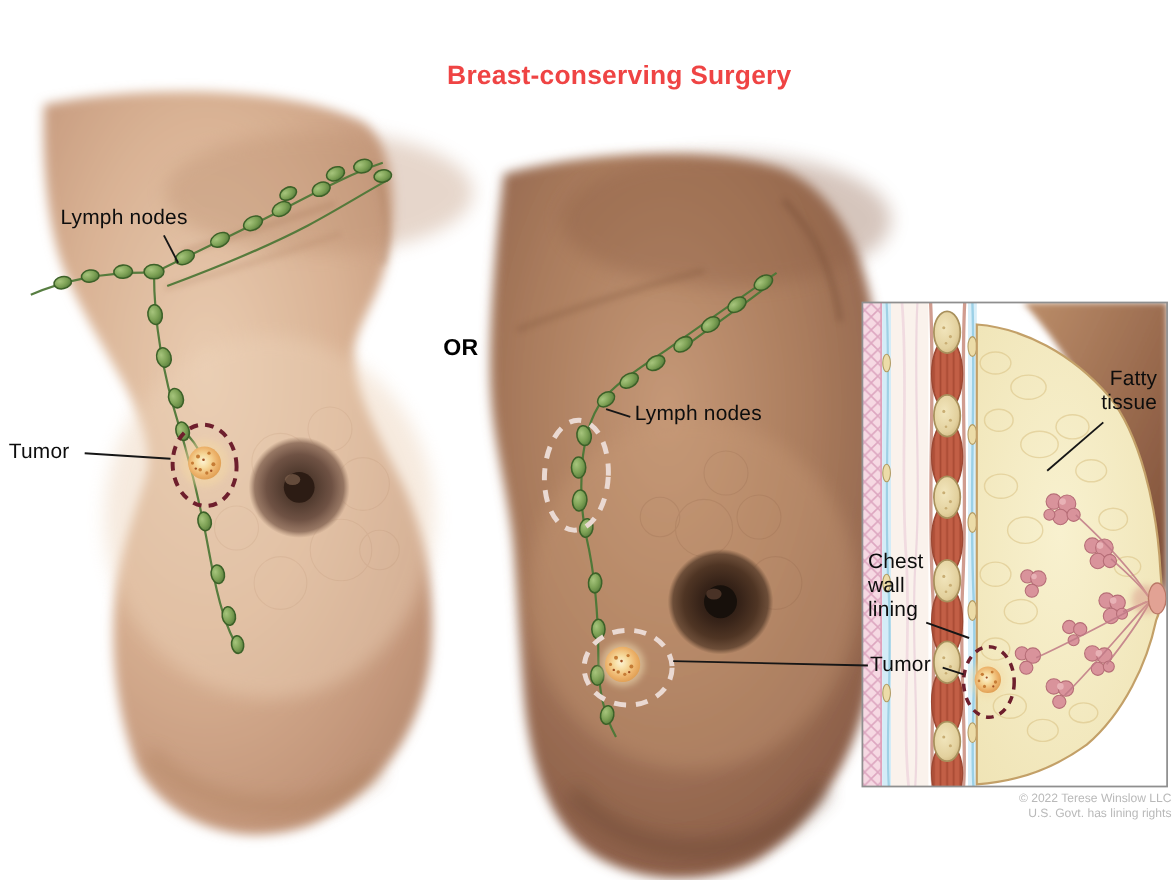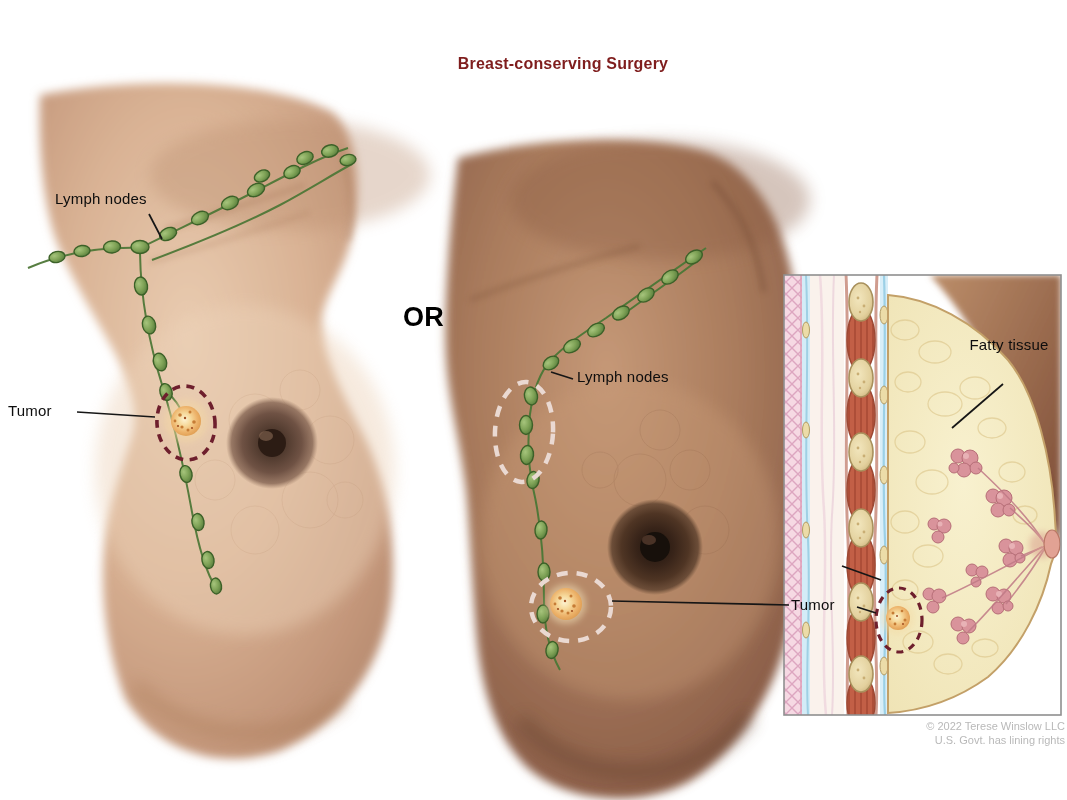--- a/index.html
+++ b/index.html
@@ -1,24 +1,24 @@
 <!DOCTYPE html>
 <html><head>
 <meta charset="utf-8">
 <style>
   * { margin:0; padding:0; box-sizing:border-box; }
   html,body { background:#ffffff; }
   body { font-family:"Liberation Sans", sans-serif; }
   .stage { position:relative; width:1067px; height:800px; background:#fff; overflow:hidden; }
   .stage > svg { position:absolute; left:0; top:0; }
   .title { position:absolute; top:55px; left:563px; transform:translateX(-50%);
-           font-size:16px; font-weight:bold; color:#7f1d1d; white-space:nowrap; letter-spacing:0.2px; }
-  .lbl { position:absolute; font-size:15px; color:#0d0d0d; letter-spacing:0.2px; line-height:22px; }
-  .or  { font-weight:bold; font-size:27px; color:#000; }
-  .fatty { width:86px; text-align:center; }
+           font-size:24px; font-weight:bold; color:#ef4444; white-space:nowrap; letter-spacing:0.2px; }
+  .lbl { position:absolute; font-size:19px; color:#0d0d0d; letter-spacing:0.2px; line-height:22px; }
+  .or  { font-weight:bold; font-size:21px; color:#000; }
+  .fatty { width:86px; text-align:right; }
   .chestwall { width:72px; }
   .credit { position:absolute; top:719px; right:2px; text-align:right;
             font-size:11px; line-height:14px; color:#b9b9b9; }
 </style>
 </head>
 <body>
 
 <div class="stage">
 
   <svg width="1067" height="800" viewBox="0 0 1067 800">
@@ -413,19 +413,20 @@
 
   <div class="title">Breast-conserving Surgery</div>
   <div class="lbl or" style="left:403px; top:306px;">OR</div>
 
   <div class="lbl" style="left:55px; top:188px; white-space:nowrap;">Lymph nodes</div>
   <div class="lbl" style="left:8px; top:400px; white-space:nowrap;">Tumor</div>
 
   <div class="lbl" style="left:577px; top:366px; white-space:nowrap;">Lymph nodes</div>
 
   <div class="lbl fatty" style="left:966px; top:334px;">Fatty tissue</div>
+  <div class="lbl chestwall" style="left:789px; top:500px;">Chest wall lining</div>
   <div class="lbl" style="left:791px; top:594px; white-space:nowrap;">Tumor</div>
 
   <div class="credit">
     <div>© 2022 Terese Winslow LLC</div>
     <div>U.S. Govt. has lining rights</div>
   </div>
 </div>
 
 </body></html>

